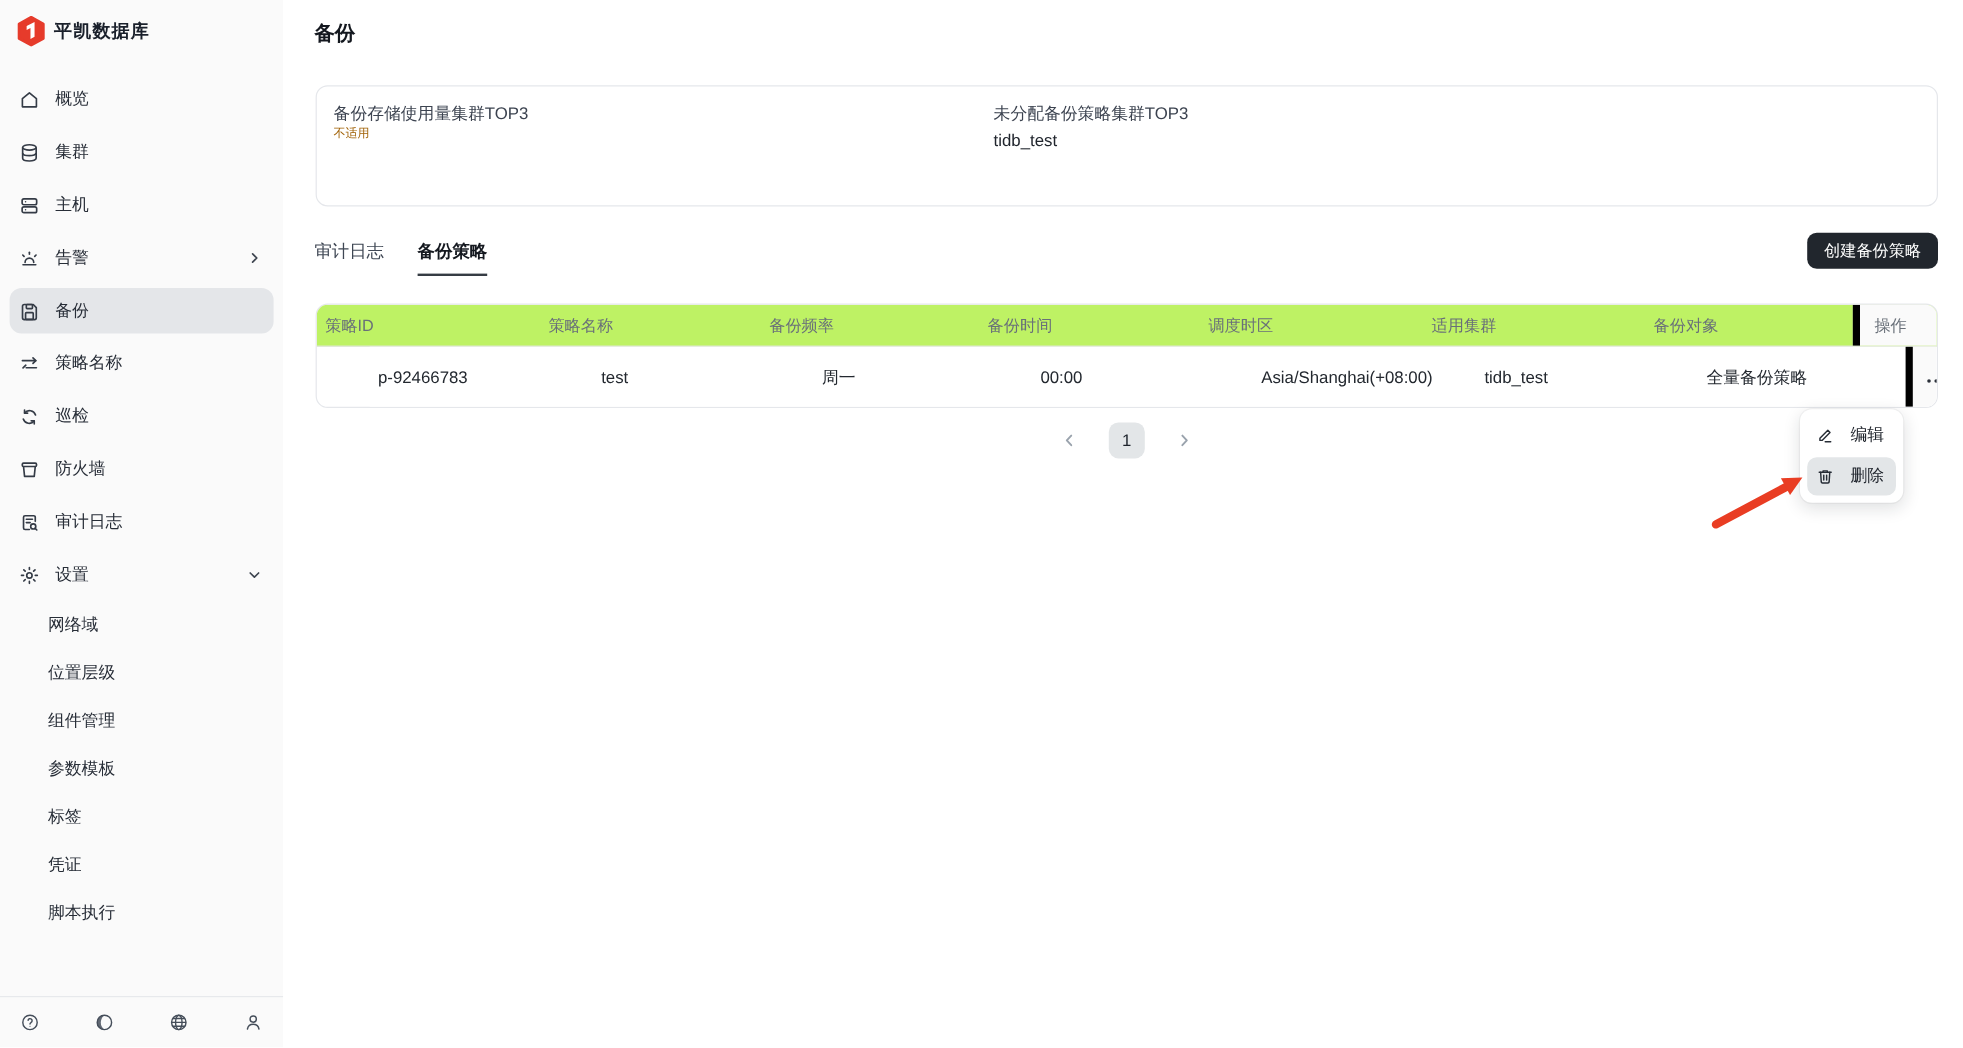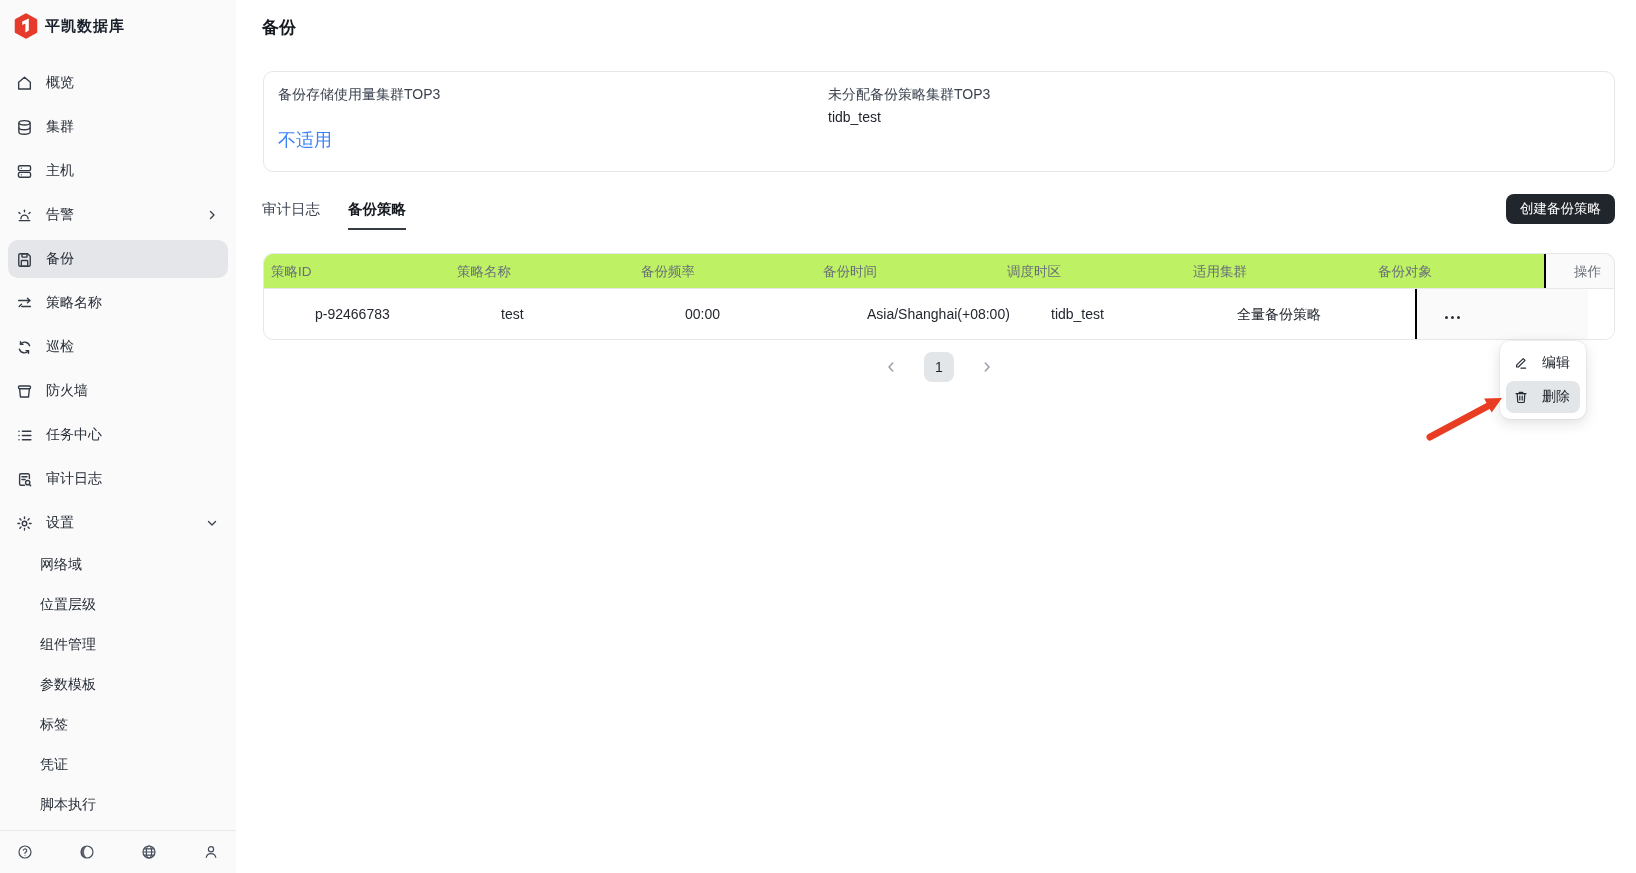--- a/index.html
+++ b/index.html
@@ -30,42 +30,42 @@
 
   
   .main { position:absolute; left:236px; top:0; right:0; bottom:0; background:#fff; }
   .page-title { position:absolute; left:26px; top:16px; font-size:17px; font-weight:700; color:#14181f; }
 
   .summary-card { position:absolute; left:27px; top:71px; width:1352px; height:101px;
     border:1px solid #e5e7eb; border-radius:10px; background:#fff; }
   .sum-col-left { position:absolute; left:14px; top:14px; }
   .sum-col-right { position:absolute; left:564px; top:14px; }
   .sum-title { font-size:14px; color:#3c4350; }
-  .sum-muted { font-size:18px; color:#3b82f6; margin-top:24px; }
+  .sum-muted { font-size:10px; color:#a16207; }
   .sum-value { font-size:14px; color:#20252d; margin-top:5px; }
 
   .tabs { position:absolute; left:26px; top:200px; display:flex; gap:28px; }
   .tab { font-size:14.5px; color:#3f4754; padding-bottom:9px; border-bottom:2.5px solid transparent; cursor:pointer; }
   .tab.active { font-weight:700; color:#14181f; border-bottom-color:#363c44; }
 
   .create-btn { position:absolute; right:21px; top:194px; height:30px; padding:0 14px;
     background:#21262d; color:#fff; font-size:13.5px; border:none; border-radius:8px;
     display:flex; align-items:center; cursor:pointer;
     font-family:"Liberation Sans","DejaVu Sans",sans-serif; }
 
   
   .table { position:absolute; left:27px; top:253px; width:1352px;
     border:1px solid #e5e7eb; border-radius:10px; overflow:hidden; background:#fff; }
   .trow { display:grid; grid-template-columns:186px 184px 182px 184px 186px 185px 173px 1fr; }
   .thead { background:#bef264; height:35px; border-bottom:1px solid #e5e7eb; }
   .thead .cell { font-size:13.5px; color:#697079; line-height:35px; }
   .tbody { height:50px; background:#fff;margin-left:44px; }
   .tbody .cell { font-size:14px; color:#23282f; line-height:50px; }
   .cell { padding-left:7px; white-space:nowrap; overflow:hidden; }
-  .cell.op { border-left:2px solid #000000; background:#fafafa; padding-left:28px; }
+  .cell.op { border-left:6px solid #000000; background:#fafafa; padding-left:12px; }
   .ellipsis-btn { display:inline-flex; align-items:center; gap:3px; height:50px; cursor:pointer; }
   .ellipsis-btn i { width:3px; height:3px; border-radius:50%; background:#2a3039; display:block; }
   .thead .cell.op { background:#fafafa; }
 
   
   .pagination { position:absolute; top:352px; left:27px; width:1352px; height:30px;
     display:flex; align-items:center; justify-content:center; gap:26px; }
   .pg-chev { color:#9aa3ad; display:flex; cursor:pointer; }
   .pg-num { width:30px; height:30px; border-radius:8px; background:#e3e6e8; color:#1d232b;
     font-size:14px; display:flex; align-items:center; justify-content:center; cursor:pointer; }
@@ -178,33 +178,20 @@
         <span class="nlabel">巡检</span>
       </div>
       <div class="nav-item">
         <span class="nicon">
           <svg viewBox="0 0 16 16" fill="none" stroke="currentColor" stroke-width="1.3" stroke-linejoin="round">
               <rect x="2.4" y="2.8" width="11.2" height="2.6" rx="1"></rect>
               <path d="M3.4 5.4 L4.2 13.2 h7.6 L12.6 5.4"></path>
             </svg>
         </span>
         <span class="nlabel">防火墙</span>
-      </div>
-      <div class="nav-item">
-        <span class="nicon">
-          <svg viewBox="0 0 16 16" fill="none" stroke="currentColor" stroke-width="1.3" stroke-linecap="round">
-              <path d="M6 4 h8"></path>
-              <path d="M6 8 h8"></path>
-              <path d="M6 12 h8"></path>
-              <circle cx="2.8" cy="4" r="0.7" fill="currentColor" stroke="none"></circle>
-              <circle cx="2.8" cy="8" r="0.7" fill="currentColor" stroke="none"></circle>
-              <circle cx="2.8" cy="12" r="0.7" fill="currentColor" stroke="none"></circle>
-            </svg>
-        </span>
-        <span class="nlabel">任务中心</span>
       </div>
       <div class="nav-item">
         <span class="nicon">
           <svg viewBox="0 0 16 16" fill="none" stroke="currentColor" stroke-width="1.3" stroke-linecap="round" stroke-linejoin="round">
               <path d="M12.6 7 V3.8 a1.2 1.2 0 0 0 -1.2 -1.2 H4.6 a1.2 1.2 0 0 0 -1.2 1.2 v8.4 a1.2 1.2 0 0 0 1.2 1.2 H8"></path>
               <path d="M5.6 5.4 h4.8 M5.6 8 h3"></path>
               <circle cx="11" cy="11" r="2"></circle>
               <path d="M12.5 12.5 L13.8 13.8"></path>
             </svg>
         </span>
@@ -292,20 +279,21 @@
         <div class="cell">备份频率</div>
         <div class="cell">备份时间</div>
         <div class="cell">调度时区</div>
         <div class="cell">适用集群</div>
         <div class="cell">备份对象</div>
         <div class="cell op">操作</div>
       </div>
       <div class="trow tbody">
         <div class="cell">p-92466783</div>
         <div class="cell">test</div>
+        <div class="cell">周一</div>
         <div class="cell">00:00</div>
         <div class="cell">Asia/Shanghai(+08:00)</div>
         <div class="cell">tidb_test</div>
         <div class="cell">全量备份策略</div>
         <div class="cell op">
           <span class="ellipsis-btn">
               <i></i>
               <i></i>
               <i></i>
             </span>

